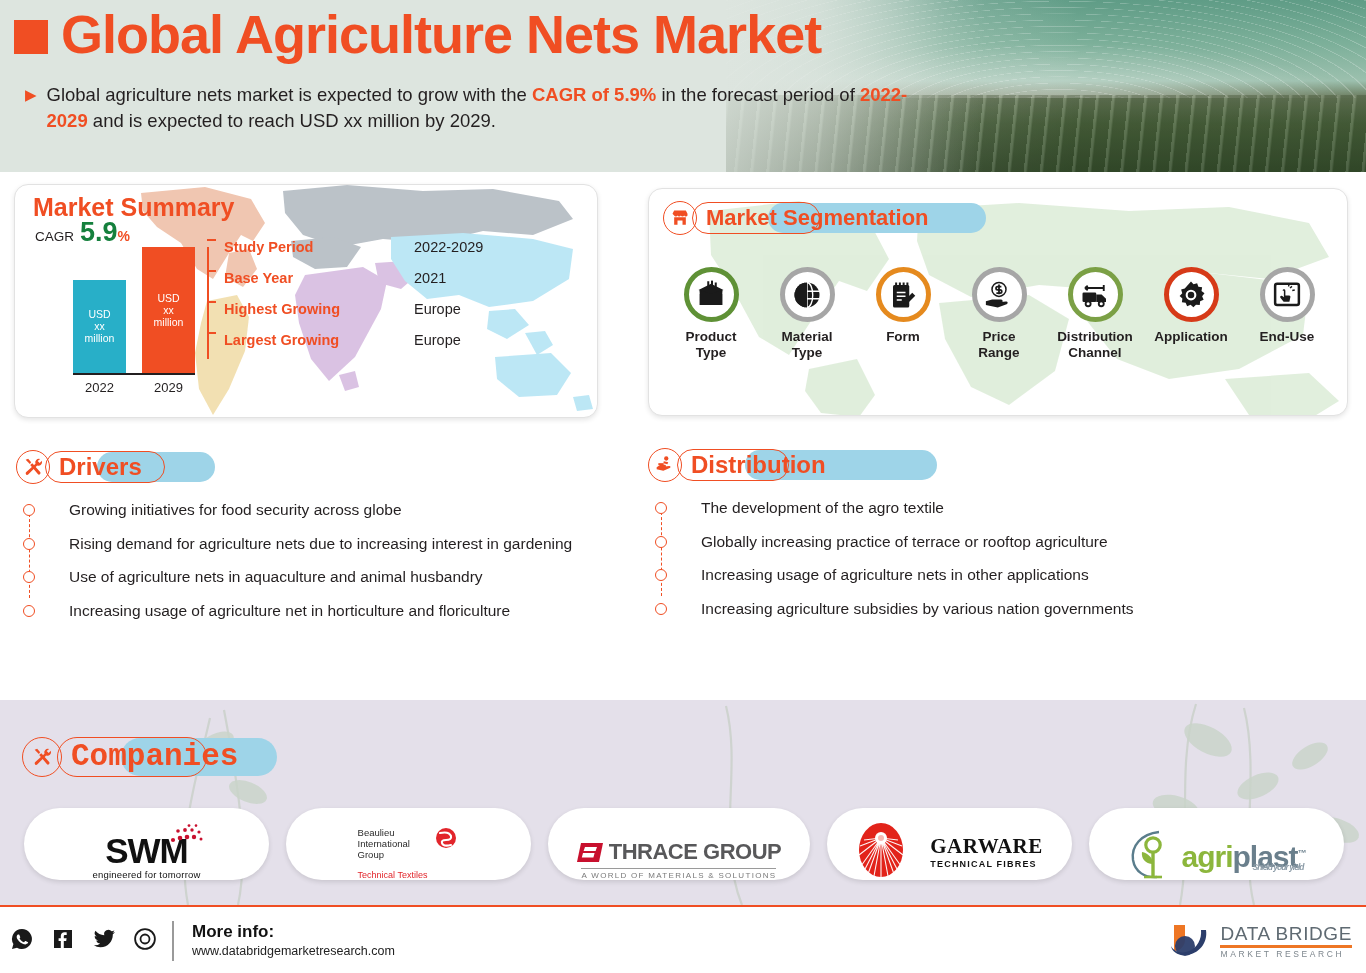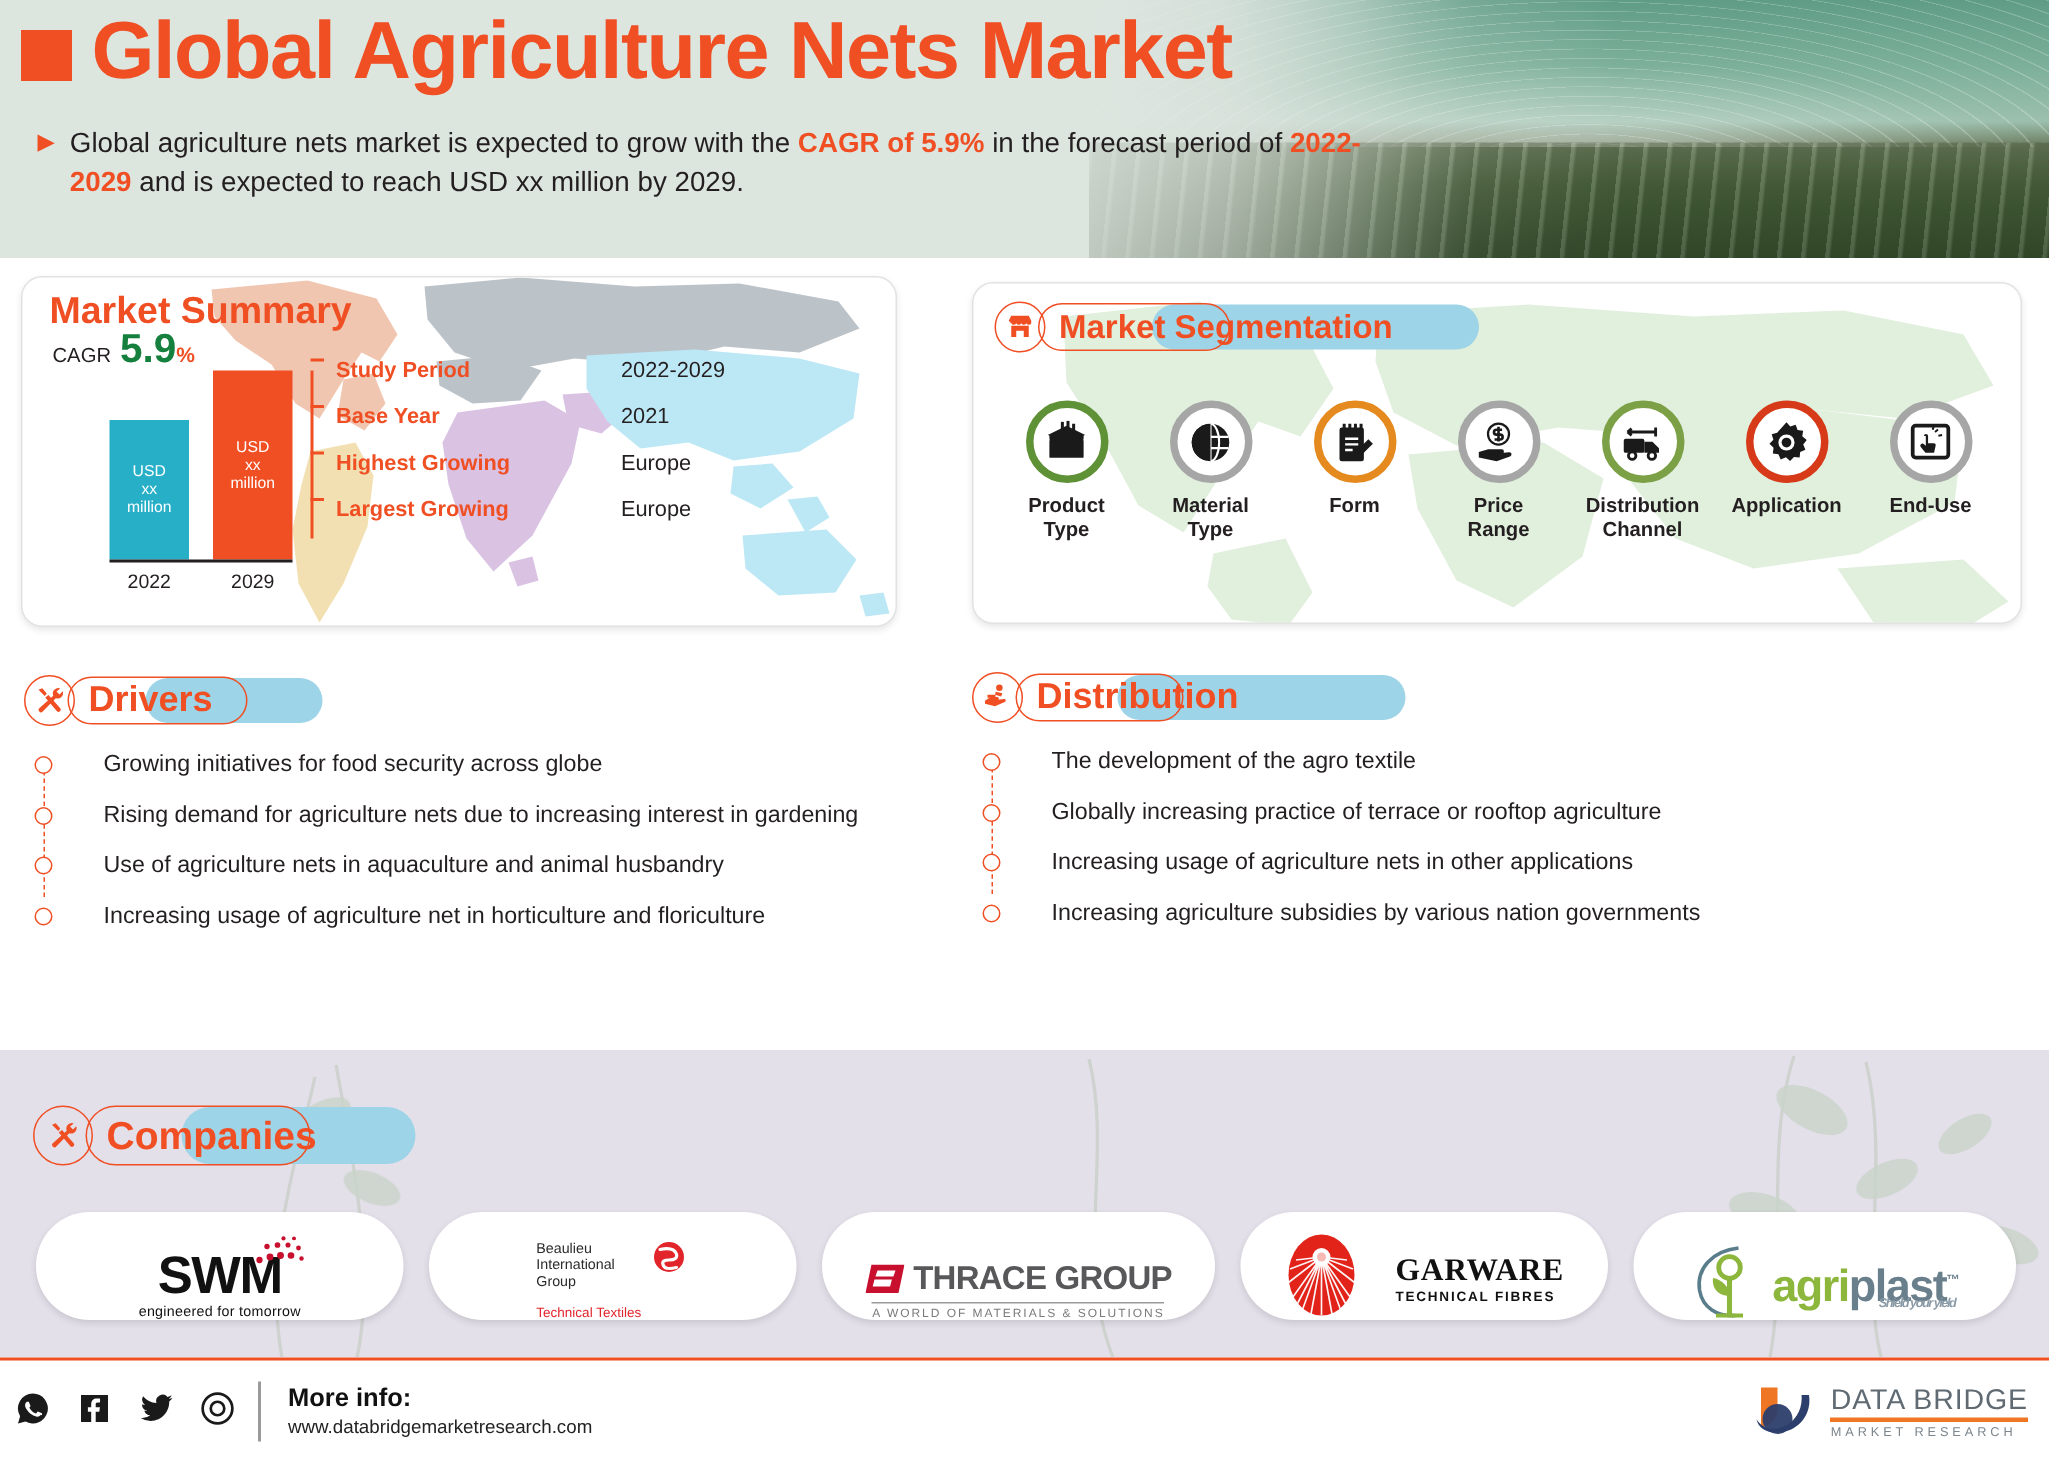--- a/index.html
+++ b/index.html
@@ -154,21 +154,21 @@
   .bullet-text { margin-left:29px; font-size:15.5px; line-height:19.5px; color:#231f20; width:520px; }
 
   
   .companies {
     position:absolute; left:0; top:700px; width:1366px; height:205px;
     background:#e4e0ea; overflow:hidden;
   }
   .comp-foliage { position:absolute; inset:0; opacity:.50; }
   .comp-foliage svg { width:100%; height:100%; }
   .comp-badge { position:absolute; left:22px; top:36px; }
-  .comp-badge .sec-badge-text { font-size:26px; line-height:42px; }
+  .comp-badge .sec-badge-text { font-size:31px; line-height:42px;font-family:Liberation Mono, monospace; }
   .comp-badge .badge-circle { width:40px; height:40px; }
   .comp-badge .badge-pill { width:150px; height:40px; border-radius:21px; }
   .comp-badge .badge-hl { left:64px; width:156px; height:38px; border-radius:19px; }
 
   .logo-row {
     position:absolute; left:24px; top:108px; width:1320px;
     display:flex; justify-content:space-between;
   }
   .logo-card {
     width:245px; height:72px; background:#fff; border-radius:36px;

